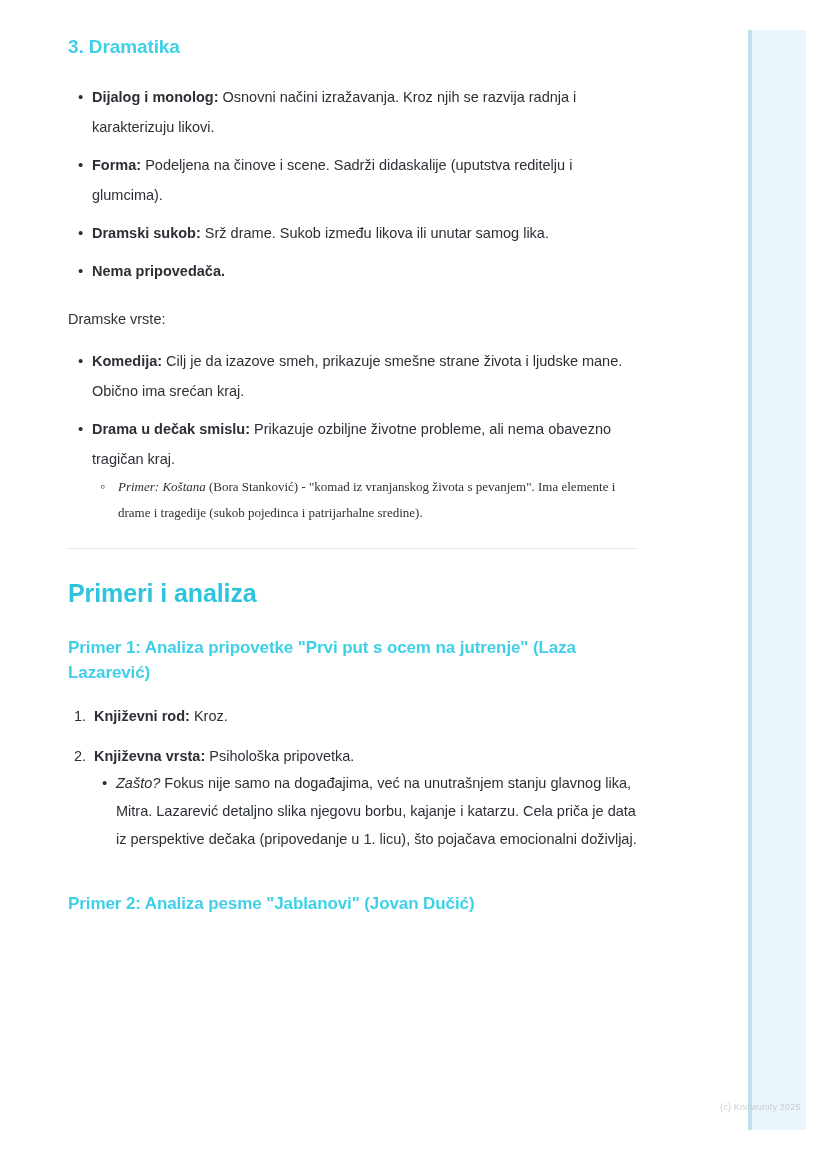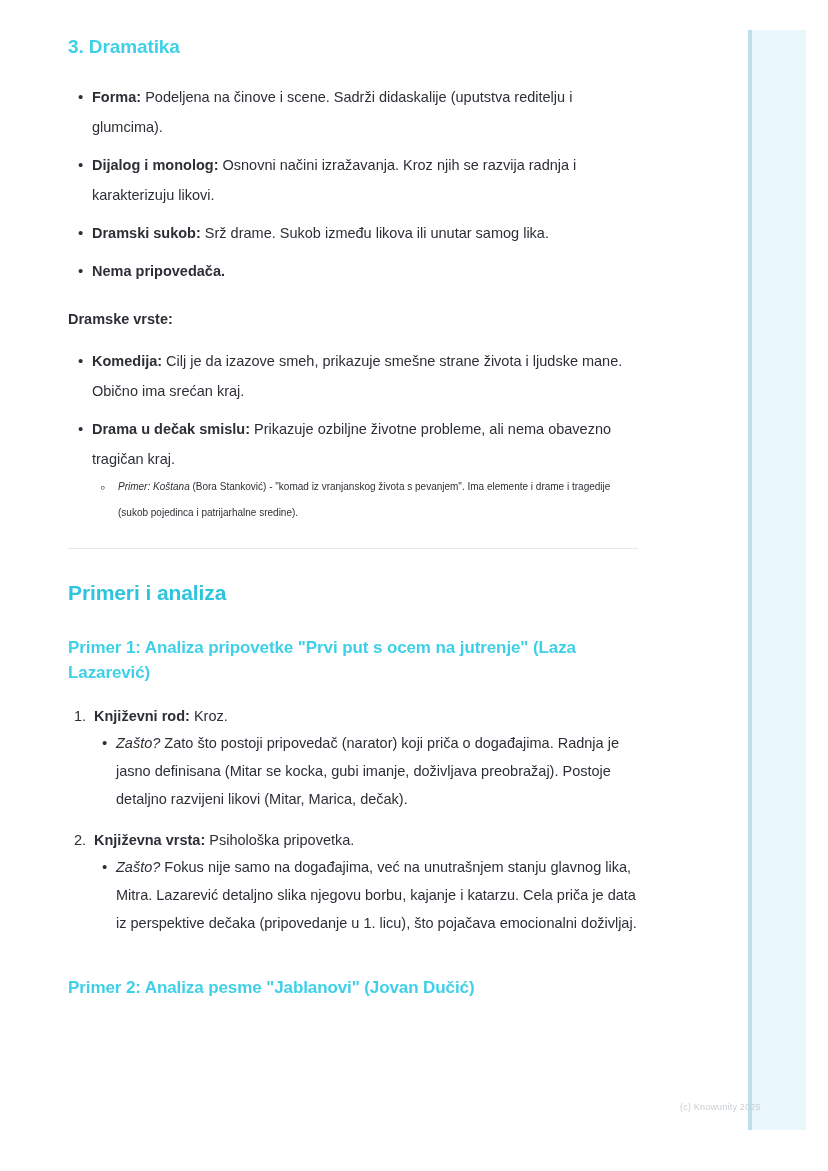--- a/index.html
+++ b/index.html
@@ -52,21 +52,21 @@
   h2.section-title {
     font-size: 19px;
     line-height: 26px;
     font-weight: bold;
     color: #3fd0e8;
     margin: 0 0 22px 0;
     letter-spacing: -0.1px;
   }
 
   h2.major-title {
-    font-size: 21px;
+    font-size: 25px;
     line-height: 28px;
     font-weight: bold;
     color: #2ec4dd;
     margin: 0 0 28px 0;
     letter-spacing: -0.1px;
   }
 
   h3.sub-title {
     font-size: 17px;
     line-height: 25px;
@@ -81,21 +81,21 @@
     line-height: 30px;
     margin: 0 0 20px 0;
     text-align: justify;
     color: #2c3036;
   }
 
   p.lead-in {
     font-size: 14.5px;
     line-height: 30px;
     margin: 0 0 12px 0;
-    font-weight: bold;
+    font-weight: normal;
     color: #2c3036;
   }
 
   ul.bullets {
     list-style: none;
     margin: 0 0 18px 0;
     padding: 0;
   }
   ul.bullets > li {
     position: relative;
@@ -116,23 +116,24 @@
   }
 
   ul.sub-bullets {
     list-style: none;
     margin: 0;
     padding: 0;
   }
   ul.sub-bullets > li {
     position: relative;
     padding-left: 26px;
-    font-size: 10px;
-    line-height: 26px;
-    color: #2c3036;
+    font-size: 13px;
+    line-height: 26px;
+    color: #2c3036;
+    font-family: Liberation Serif, serif;
   }
   ul.sub-bullets > li::before {
     content: "\25E6";
     position: absolute;
     left: 8px;
     top: 0;
     font-size: 14px;
     line-height: 26px;
     color: #2c3036;
   }
@@ -188,21 +189,21 @@
 
   hr.divider {
     border: none;
     border-top: 1px solid #e6e8ea;
     margin: 22px 0 30px 0;
     width: 570px;
   }
 
   .watermark {
     position: absolute;
-    left: 680px;
+    left: 720px;
     top: 1101px;
     font-size: 9px;
     line-height: 12px;
     color: #c9cdd2;
     white-space: nowrap;
     letter-spacing: 0.2px;
   }
 
   .spacer-24 { height: 24px; }
 </style>
@@ -213,22 +214,22 @@
 
   <div class="edge-band"></div>
   <div class="edge-band-line"></div>
 
   <div class="content">
 
     <h2 class="section-title">3. Dramatika</h2>
 
 
     <ul class="bullets">
+      <li><strong class="b">Dijalog i monolog:</strong><span> Osnovni načini izražavanja. Kroz njih se razvija radnja i karakterizuju likovi.</span></li>
       <li><strong class="b">Forma:</strong><span> Podeljena na činove i scene. Sadrži didaskalije (uputstva reditelju i glumcima).</span></li>
-      <li><strong class="b">Dijalog i monolog:</strong><span> Osnovni načini izražavanja. Kroz njih se razvija radnja i karakterizuju likovi.</span></li>
       <li><strong class="b">Dramski sukob:</strong><span> Srž drame. Sukob između likova ili unutar samog lika.</span></li>
       <li><strong class="b">Nema pripovedača.</strong><span></span></li>
     </ul>
 
     <p class="lead-in">Dramske vrste:</p>
 
     <ul class="bullets">
       <li><strong class="b">Komedija:</strong><span> Cilj je da izazove smeh, prikazuje smešne strane života i ljudske mane. Obično ima srećan kraj.</span></li>
       <li><strong class="b">Drama u dečak smislu:</strong><span> Prikazuje ozbiljne životne probleme, ali nema obavezno tragičan kraj.</span>
         <ul class="sub-bullets">
@@ -238,23 +239,20 @@
     </ul>
 
     <hr class="divider">
 
     <h2 class="major-title">Primeri i analiza</h2>
 
     <h3 class="sub-title">Primer 1: Analiza pripovetke "Prvi put s ocem na jutrenje" (Laza Lazarević)</h3>
 
     <ol class="numbered">
       <li><strong class="b">Književni rod:</strong><span> Kroz.</span>
-        <ul class="inner">
-          <li><em class="i">Zašto?</em><span> Zato što postoji pripovedač (narator) koji priča o događajima. Radnja je jasno definisana (Mitar se kocka, gubi imanje, doživljava preobražaj). Postoje detaljno razvijeni likovi (Mitar, Marica, dečak).</span></li>
-        </ul>
       </li>
       <li><strong class="b">Književna vrsta:</strong><span> Psihološka pripovetka.</span>
         <ul class="inner">
           <li><em class="i">Zašto?</em><span> Fokus nije samo na događajima, već na unutrašnjem stanju glavnog lika, Mitra. Lazarević detaljno slika njegovu borbu, kajanje i katarzu. Cela priča je data iz perspektive dečaka (pripovedanje u 1. licu), što pojačava emocionalni doživljaj.</span></li>
         </ul>
       </li>
     </ol>
 
     <div class="spacer-24"></div>
 

